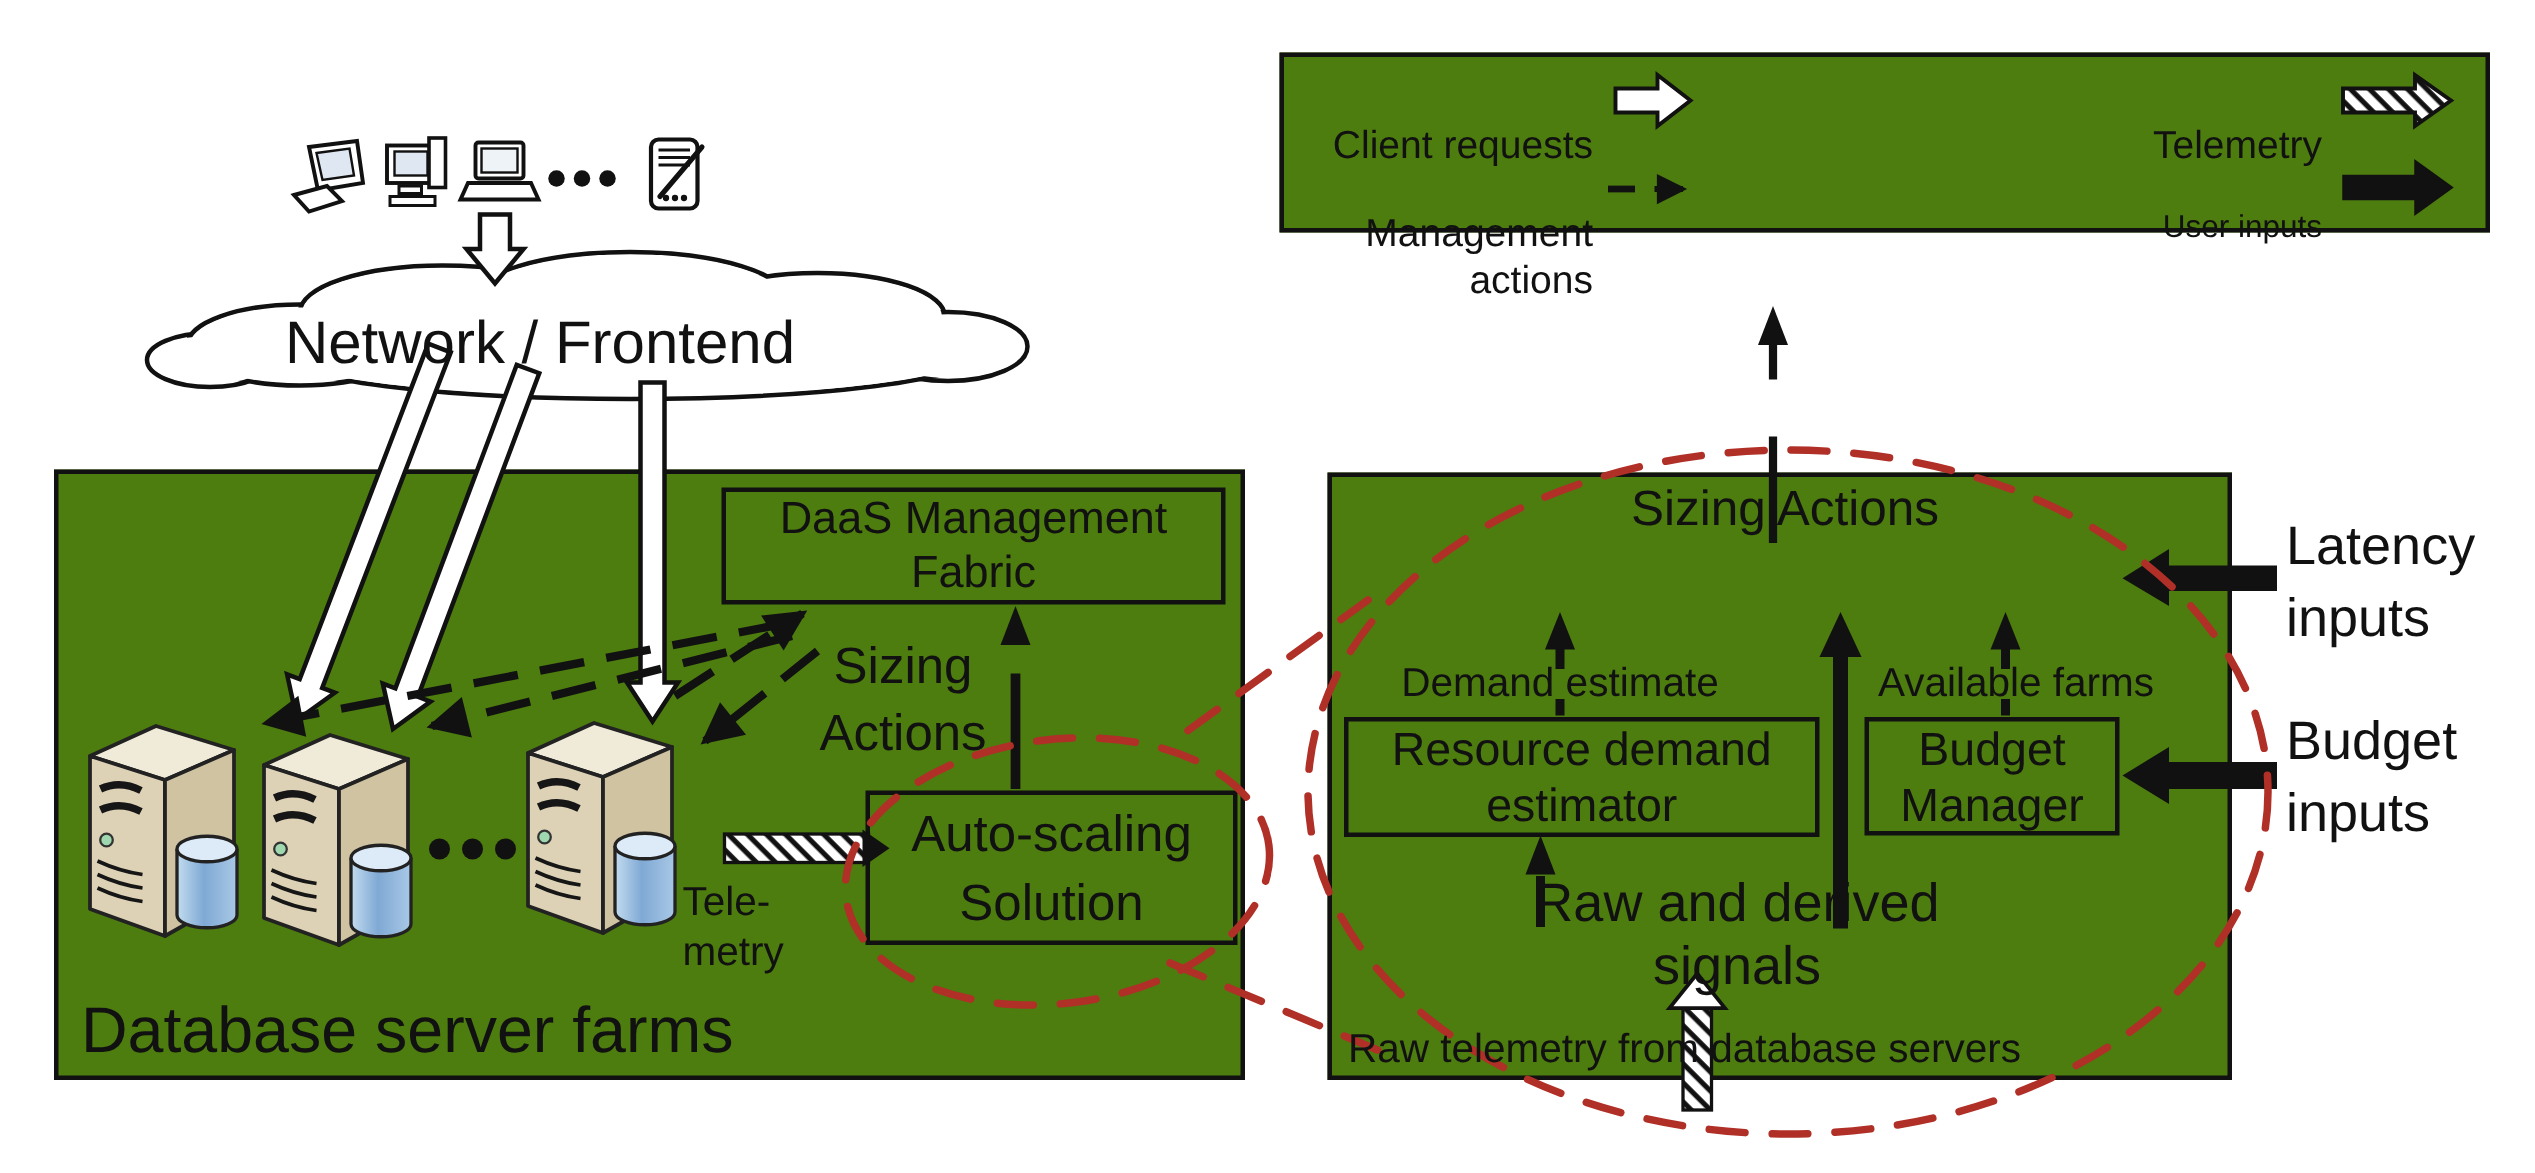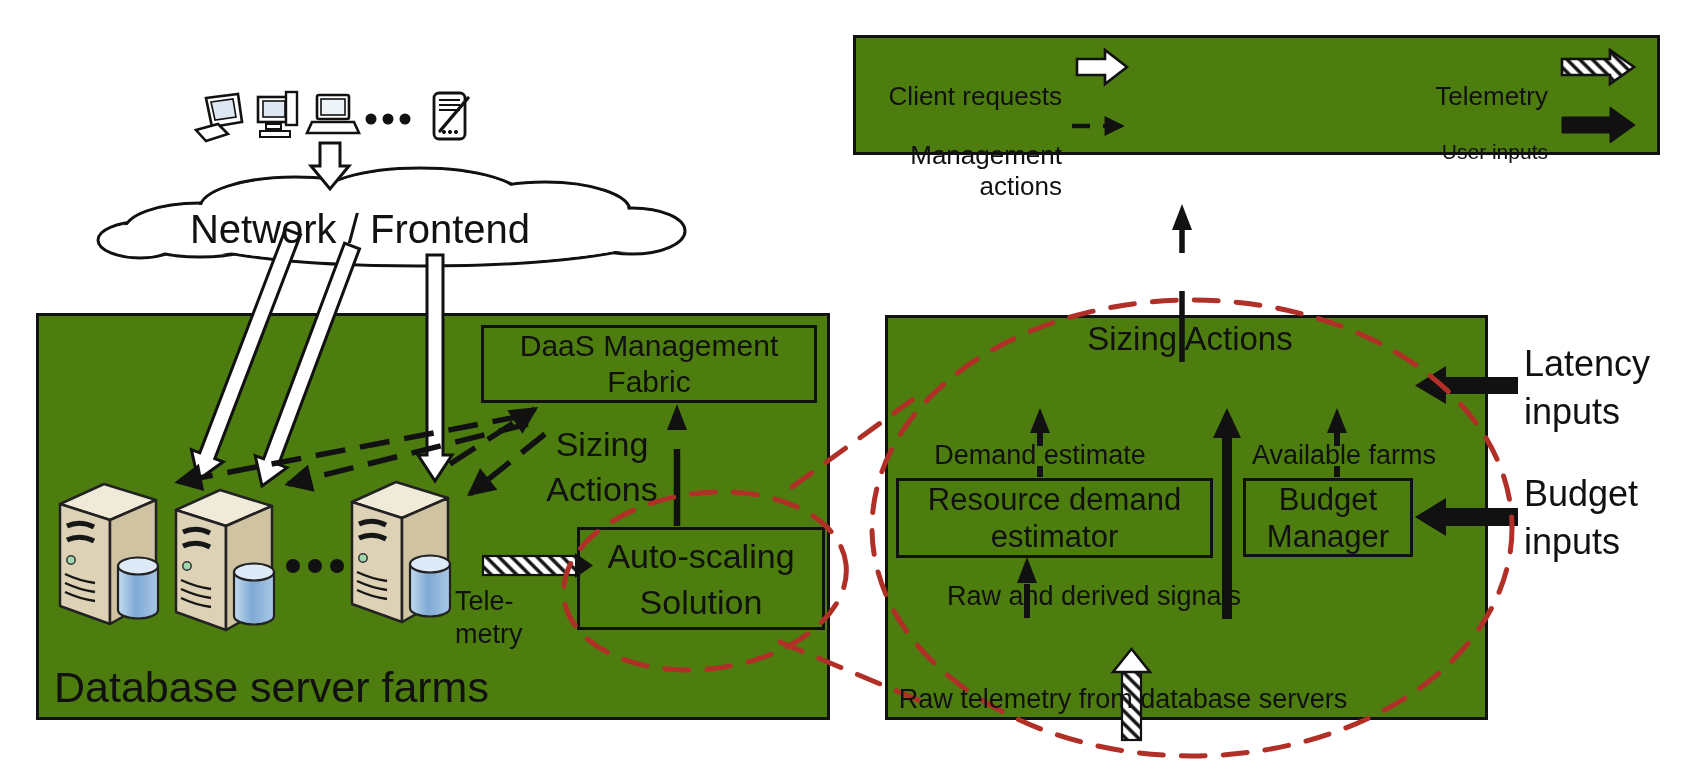--- a/index.html
+++ b/index.html
@@ -220,21 +220,21 @@
 
   <div class="lbl" style="left:455px;top:585px;width:100px;font-size:27px;line-height:33px;">Tele-
 metry</div>
 
   <div class="lbl center" style="left:1030px;top:320px;width:320px;font-size:33px;">Sizing Actions</div>
 
   <div class="lbl center" style="left:915px;top:440px;width:250px;font-size:27px;">Demand estimate</div>
 
   <div class="lbl center" style="left:1238px;top:440px;width:212px;font-size:27px;">Available farms</div>
 
-  <div class="lbl center" style="left:939px;top:581px;width:310px;font-size:27px;">Raw and derived signals</div>
+  <div class="lbl center" style="left:1003px;top:581px;width:310px;font-size:36px;">Raw and derived signals</div>
 
   <div class="lbl center" style="left:893px;top:684px;width:460px;font-size:27px;">Raw telemetry from database servers</div>
 
   <div class="lbl" style="left:1524px;top:340px;width:166px;font-size:36px;line-height:48px;">Latency
 inputs</div>
 
   <div class="lbl" style="left:1524px;top:470px;width:166px;font-size:36px;line-height:48px;">Budget
 inputs</div>
 
   <div class="lbl right" style="left:853px;top:53px;width:209px;font-size:26px;">Client requests</div>

